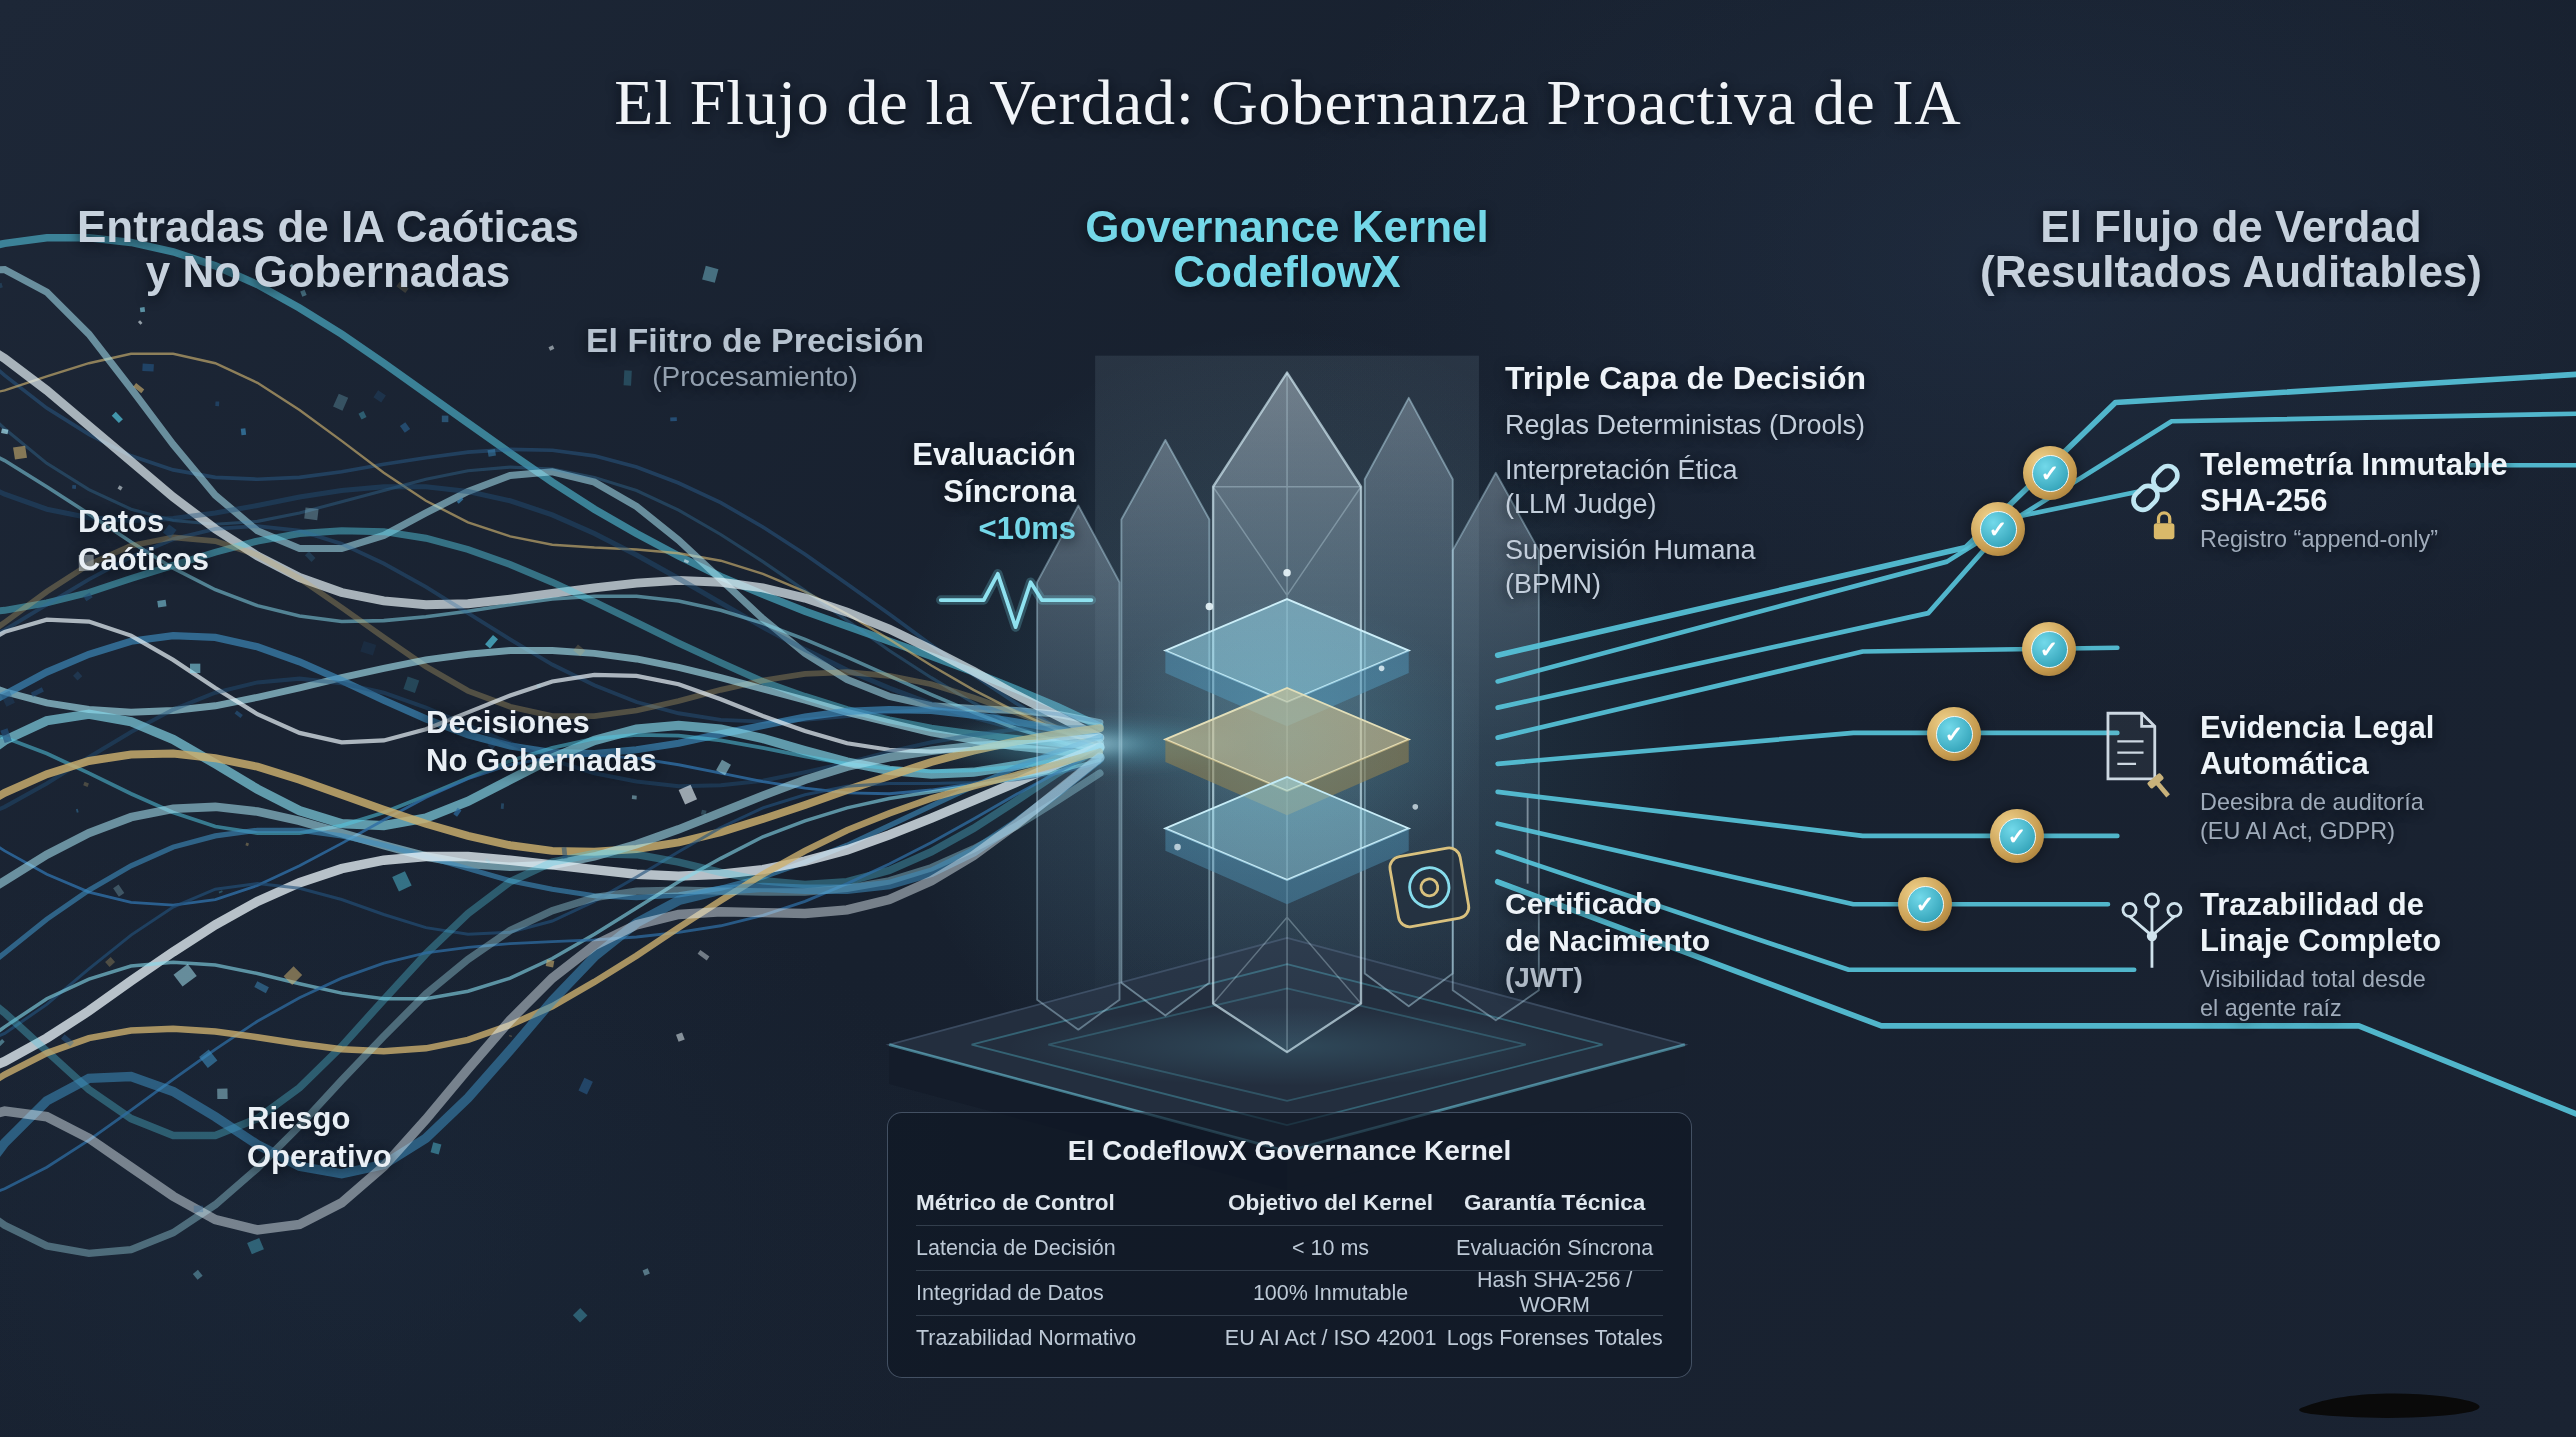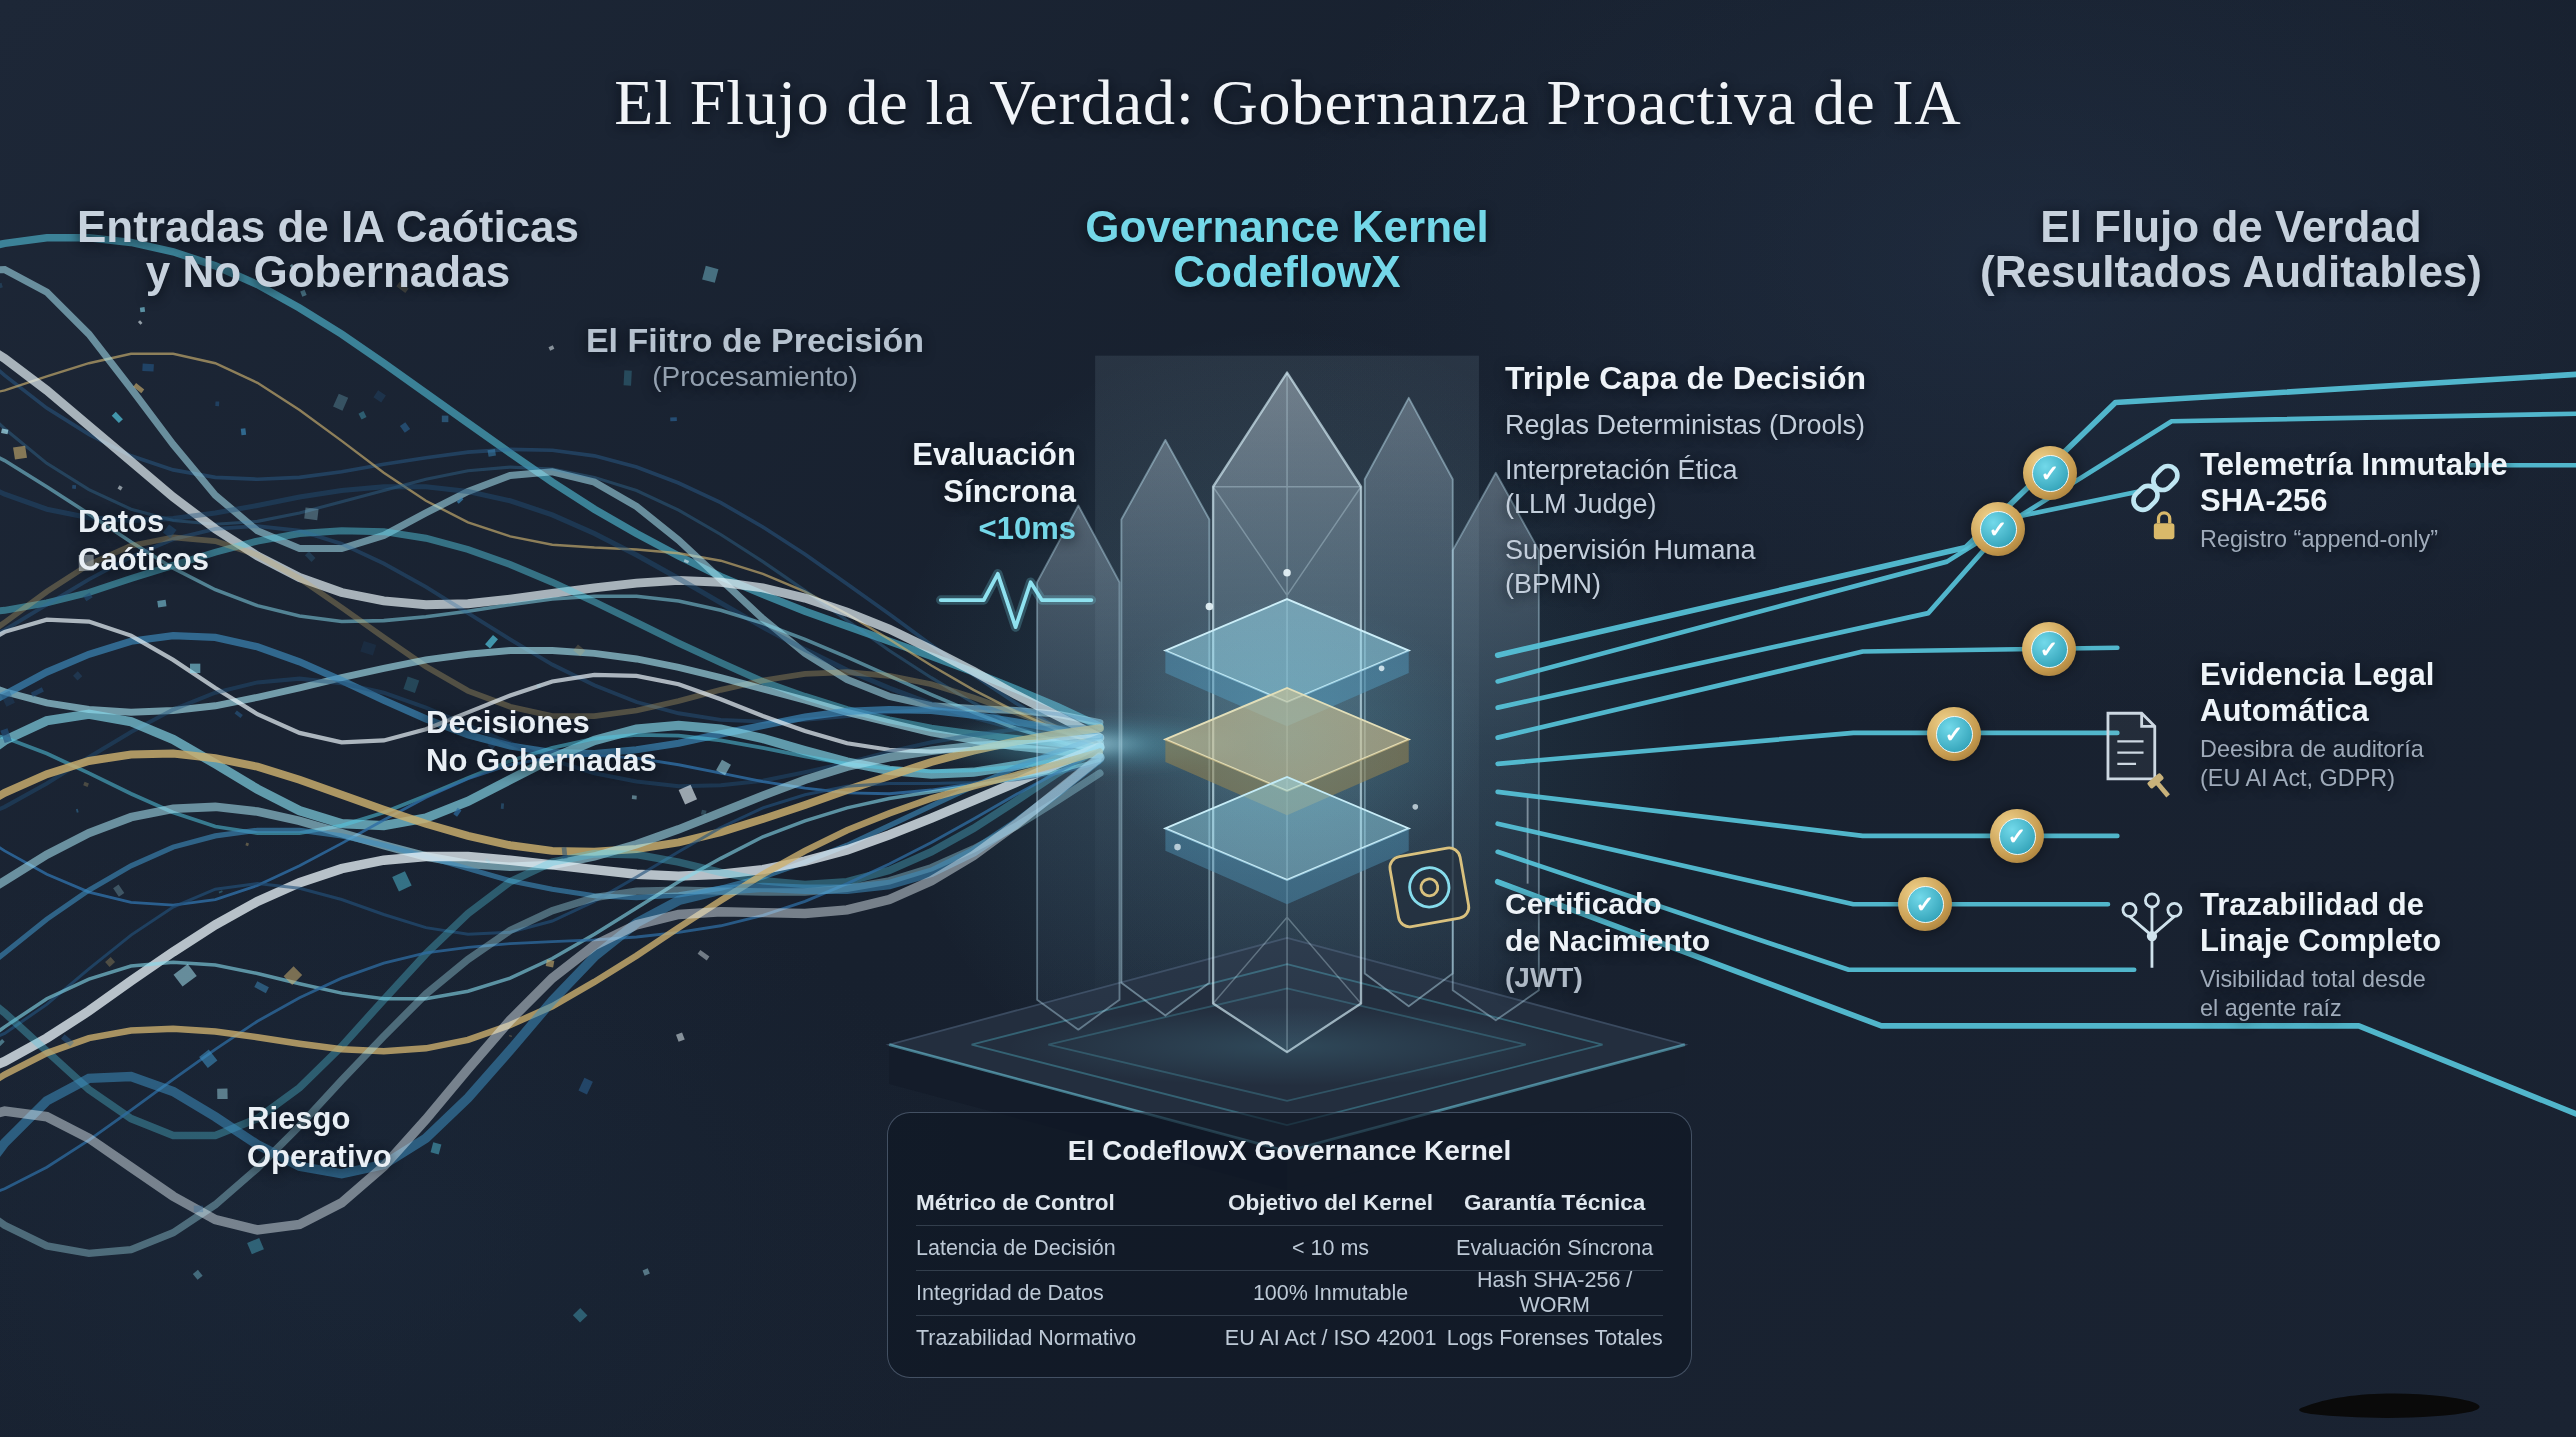--- a/index.html
+++ b/index.html
@@ -27,21 +27,21 @@
   .eval{font-size:31px;font-weight:bold;line-height:37px;text-align:right;color:#eef4f9}
   .triple-title{font-size:32px;font-weight:bold;color:#eef3f8;margin-bottom:11.2px}
   .triple-item{font-size:27px;line-height:34px;color:#c3cedb;margin-bottom:11.2px}
   .cert{font-size:30px;font-weight:bold;line-height:37px;color:#eef3f8}
   .cert-sub{font-size:28px;font-weight:bold;color:#aeb9c6}
   .out-title{font-size:31px;font-weight:bold;line-height:36px;color:#eef4f9}
   .out-desc{font-size:23.4px;line-height:29px;color:#9fabba;margin-top:5.6px}
   .panel{
     position:absolute;left:887px;top:1112px;width:805px;height:266px;
     background:rgba(14,23,36,.62);border:1.9px solid rgba(150,172,198,.38);
-    border-radius:23px;padding:15px 28px 0 28px;
+    border-radius:15px;padding:15px 28px 0 28px;
   }
   .panel-title{text-align:center;font-size:28px;font-weight:bold;color:#e9eef4;height:52px;line-height:45px}
   .trow{display:flex;align-items:center;height:45px}
   .trow + .trow{border-top:0.9px solid rgba(170,190,210,.22)}
   .thead .tc{font-weight:bold;font-size:22.5px;color:#dfe7ee}
   .tc{font-size:21.5px;color:#bdc9d6}
   .c1{width:40%;text-align:left}
   .c2{width:31%;text-align:center}
   .c3{width:29%;text-align:center}
   .badge{
@@ -370,21 +370,21 @@
     <div>de Nacimiento</div>
     <div class="cert-sub">(JWT)</div>
   </div>
 
   <div class="txt" style="left:2200px;top:447px;width:356px">
     <div class="out-title">Telemetría Inmutable</div>
     <div class="out-title">SHA-256</div>
     <div class="out-desc">Registro “append-only”</div>
   </div>
 
-  <div class="txt" style="left:2200px;top:657px;width:365px">
+  <div class="txt" style="left:2200px;top:710px;width:365px">
     <div class="out-title">Evidencia Legal</div>
     <div class="out-title">Automática</div>
     <div class="out-desc">
       <div>Deesibra de auditoría</div>
       <div>(EU AI Act, GDPR)</div>
     </div>
   </div>
 
   <div class="txt" style="left:2200px;top:887px;width:365px">
     <div class="out-title">Trazabilidad de</div>

